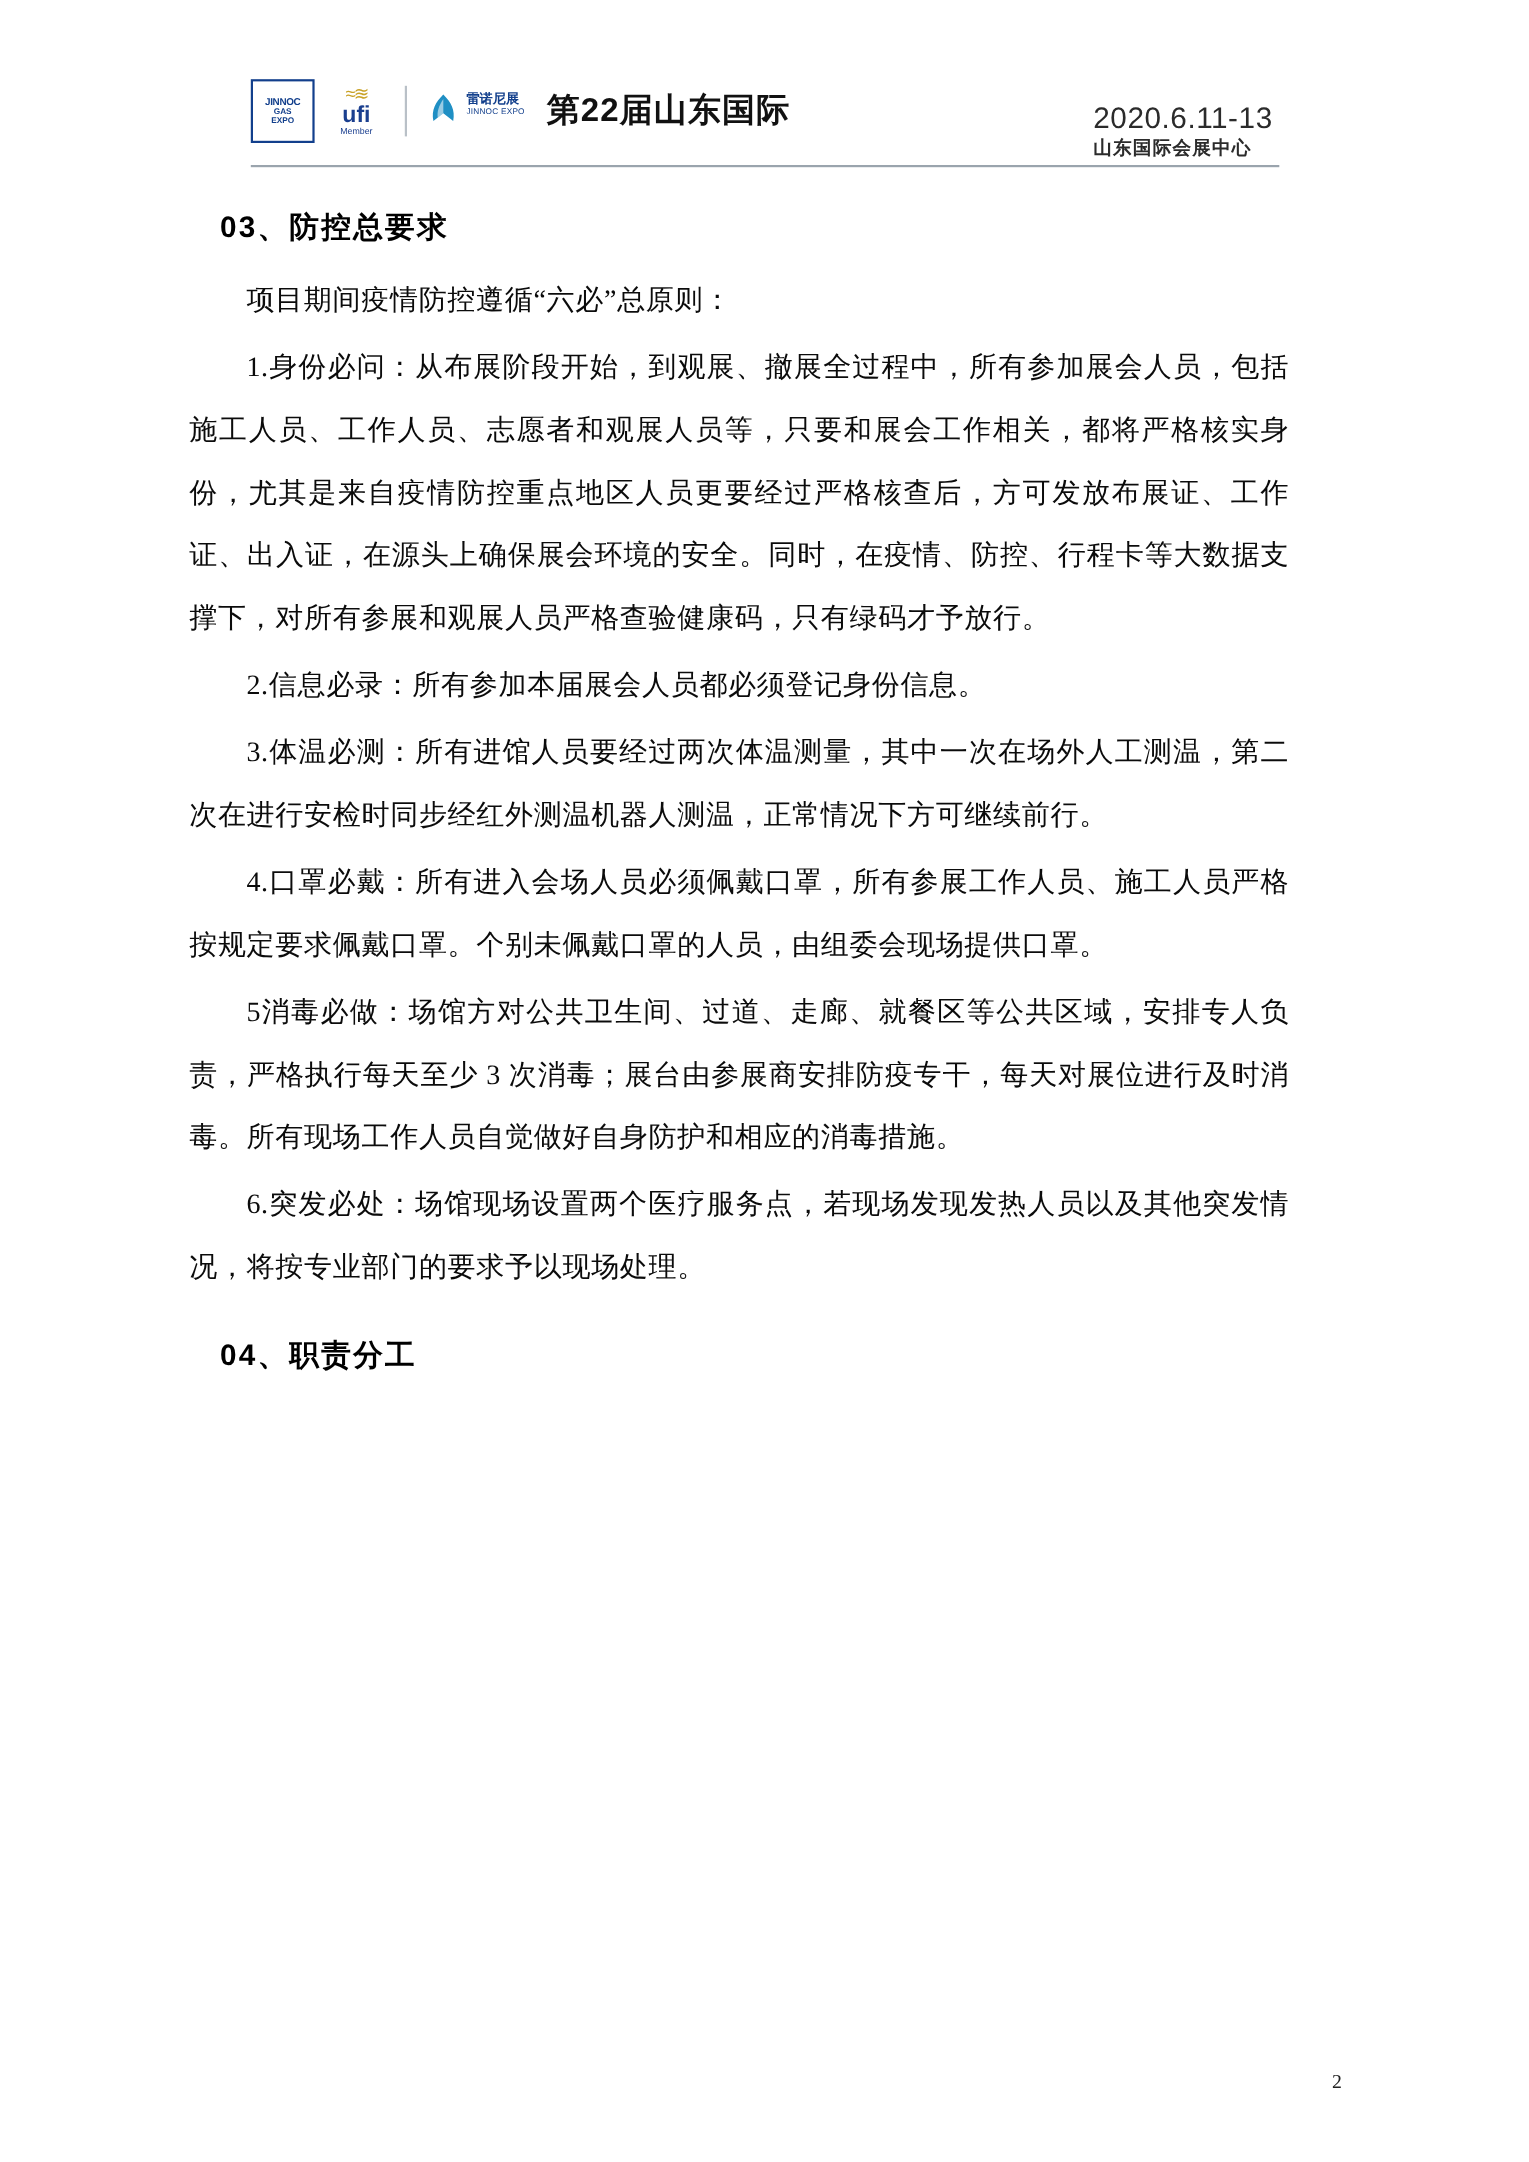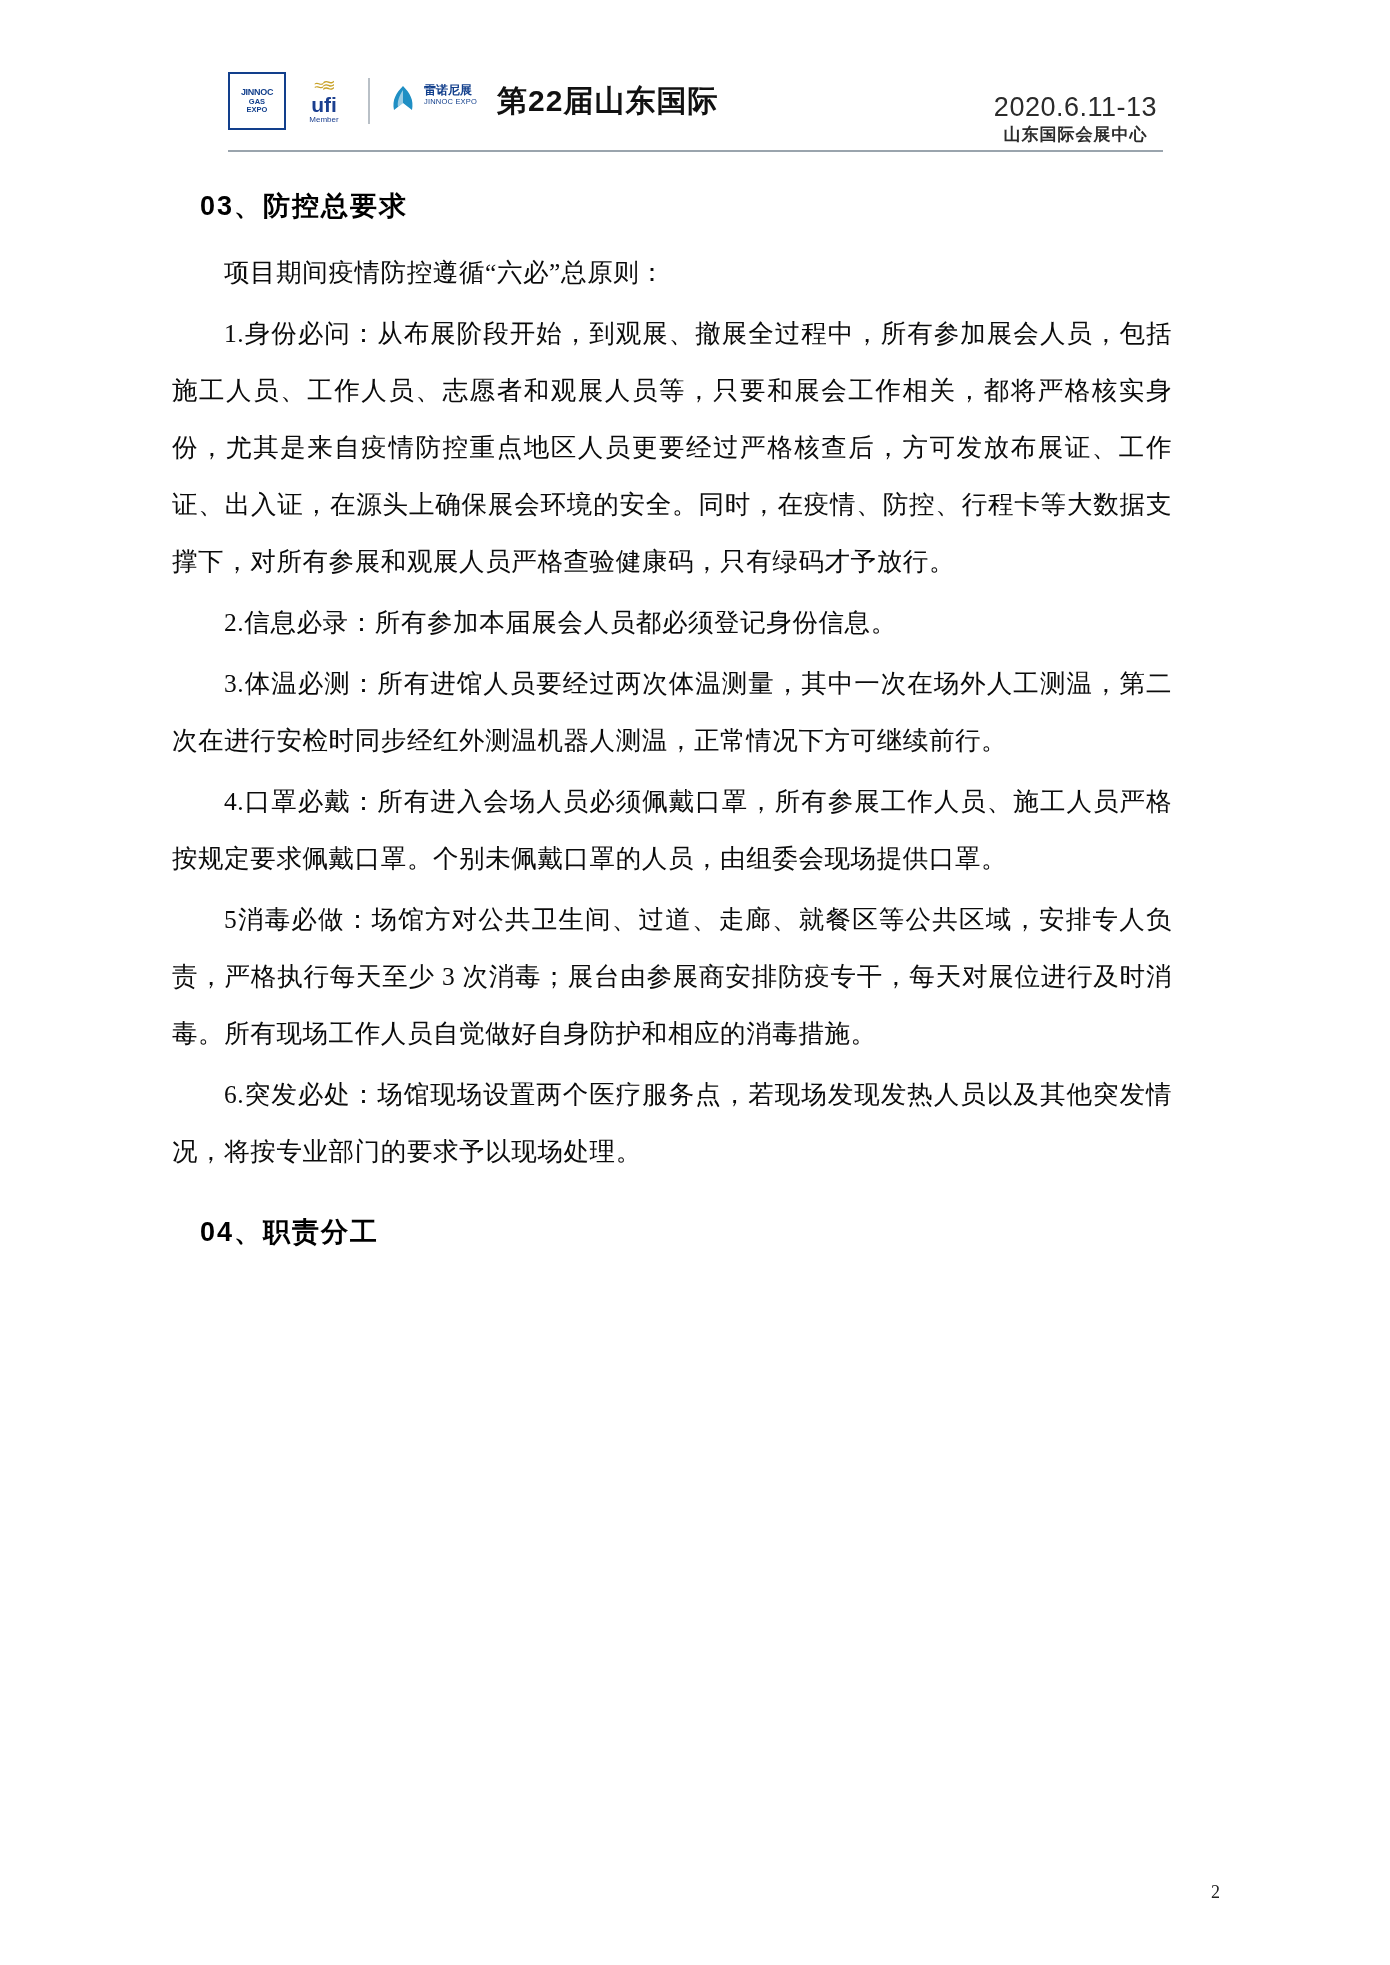--- a/index.html
+++ b/index.html
@@ -147,21 +147,21 @@
     font-family: "Liberation Sans", sans-serif;
     font-weight: bold;
     font-size: 30px;
     color: #111111;
     letter-spacing: 1px;
     line-height: 1.25;
   }
 
   .date-block {
     flex: 0 0 auto;
-    text-align: center;
+    text-align: left;
     padding-right: 6px;
     margin-top: 35px;
   }
   .date-main {
     font-family: "Liberation Sans", sans-serif;
     font-size: 27px;
     color: #2b2b2b;
     line-height: 1.2;
     letter-spacing: 0.5px;
   }

